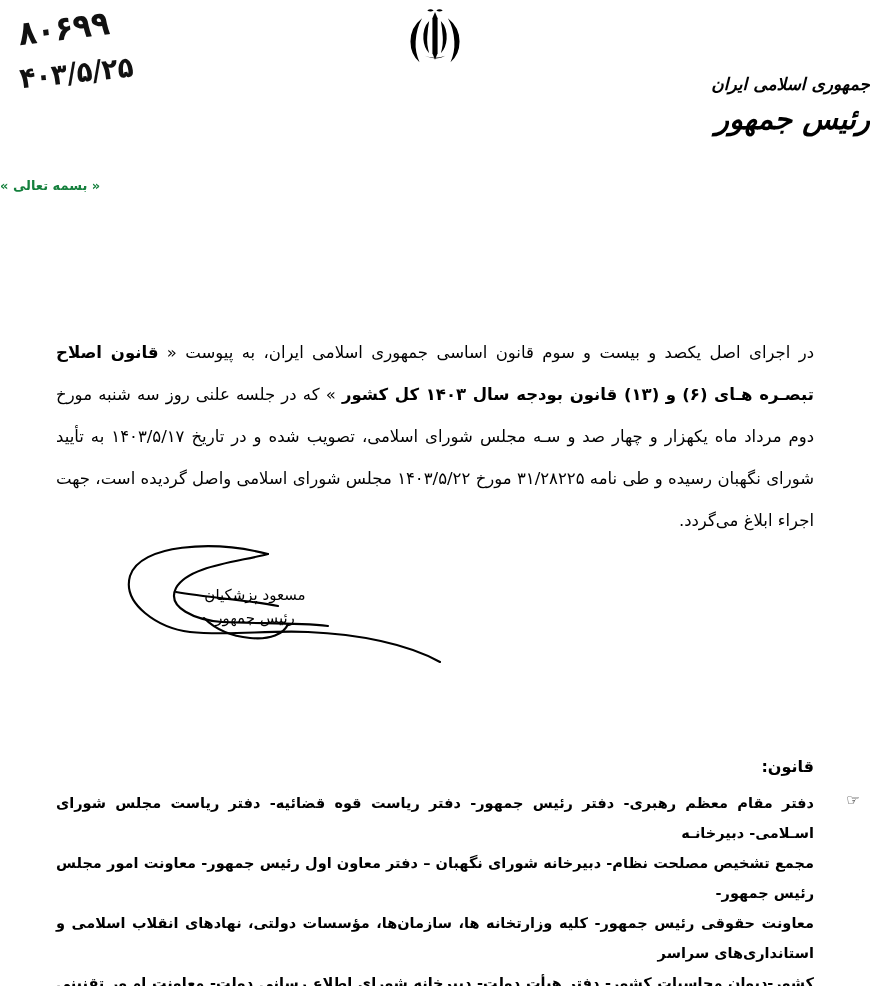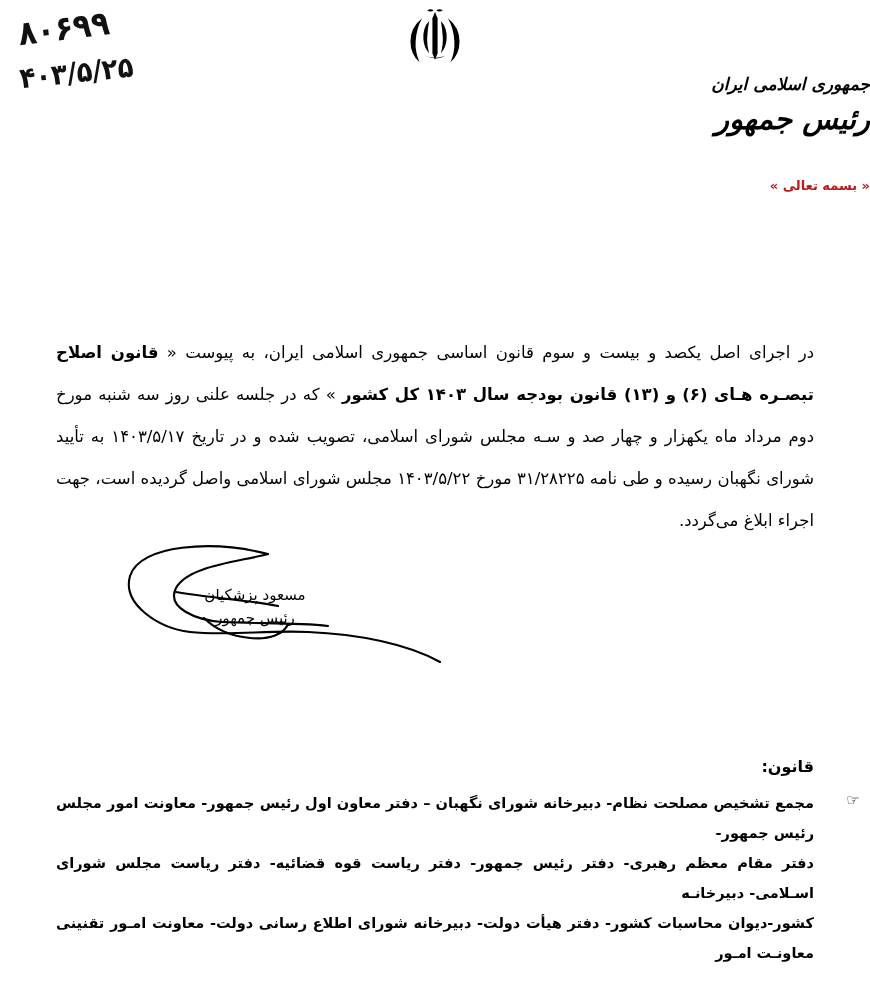--- a/index.html
+++ b/index.html
@@ -71,24 +71,24 @@
     font-weight: 700;
     font-style: italic;
     letter-spacing: 1px;
     color: #000;
   }
   #bismillah {
     position: absolute;
     left: 0;
     right: 0;
     top: 178px;
-    text-align: right;
+    text-align: left;
     font-size: 13px;
     font-weight: 600;
-    color: #b91c1c;
+    color: #15803d;
   }
 
   
   #addressees {
     position: absolute;
     right: 56px;
     top: 232px;
     text-align: right;
   }
   .addressee {
@@ -237,19 +237,20 @@
       <div class="sig-name">مسعود پزشکیان</div>
       <div class="sig-name">رئیس جمهور</div>
     </div>
   </div>
 
   <div id="cc-heading">قانون:</div>
 
   <div id="cc-bullet">☞</div>
 
   <div id="cc-list">
+    <p>دفتر مقام معظم رهبری- دفتر رئیس جمهور- دفتر ریاست قوه قضائیه- دفتر ریاست مجلس شورای اسـلامی- دبیرخانـه</p>
     <p>مجمع تشخیص مصلحت نظام- دبیرخانه شورای نگهبان – دفتر معاون اول رئیس جمهور- معاونت امور مجلس رئیس جمهور-</p>
-    <p>دفتر مقام معظم رهبری- دفتر رئیس جمهور- دفتر ریاست قوه قضائیه- دفتر ریاست مجلس شورای اسـلامی- دبیرخانـه</p>
+    <p>معاونت حقوقی رئیس جمهور- کلیه وزارتخانه ها، سازمان‌ها، مؤسسات دولتی، نهادهای انقلاب اسلامی و استانداری‌های سراسر</p>
     <p>کشور-دیوان محاسبات کشور- دفتر هیأت دولت- دبیرخانه شورای اطلاع رسانی دولت- معاونت امـور تقنینی معاونـت امـور</p>
 
   </div>
 
 </div>
 
 </body></html>

